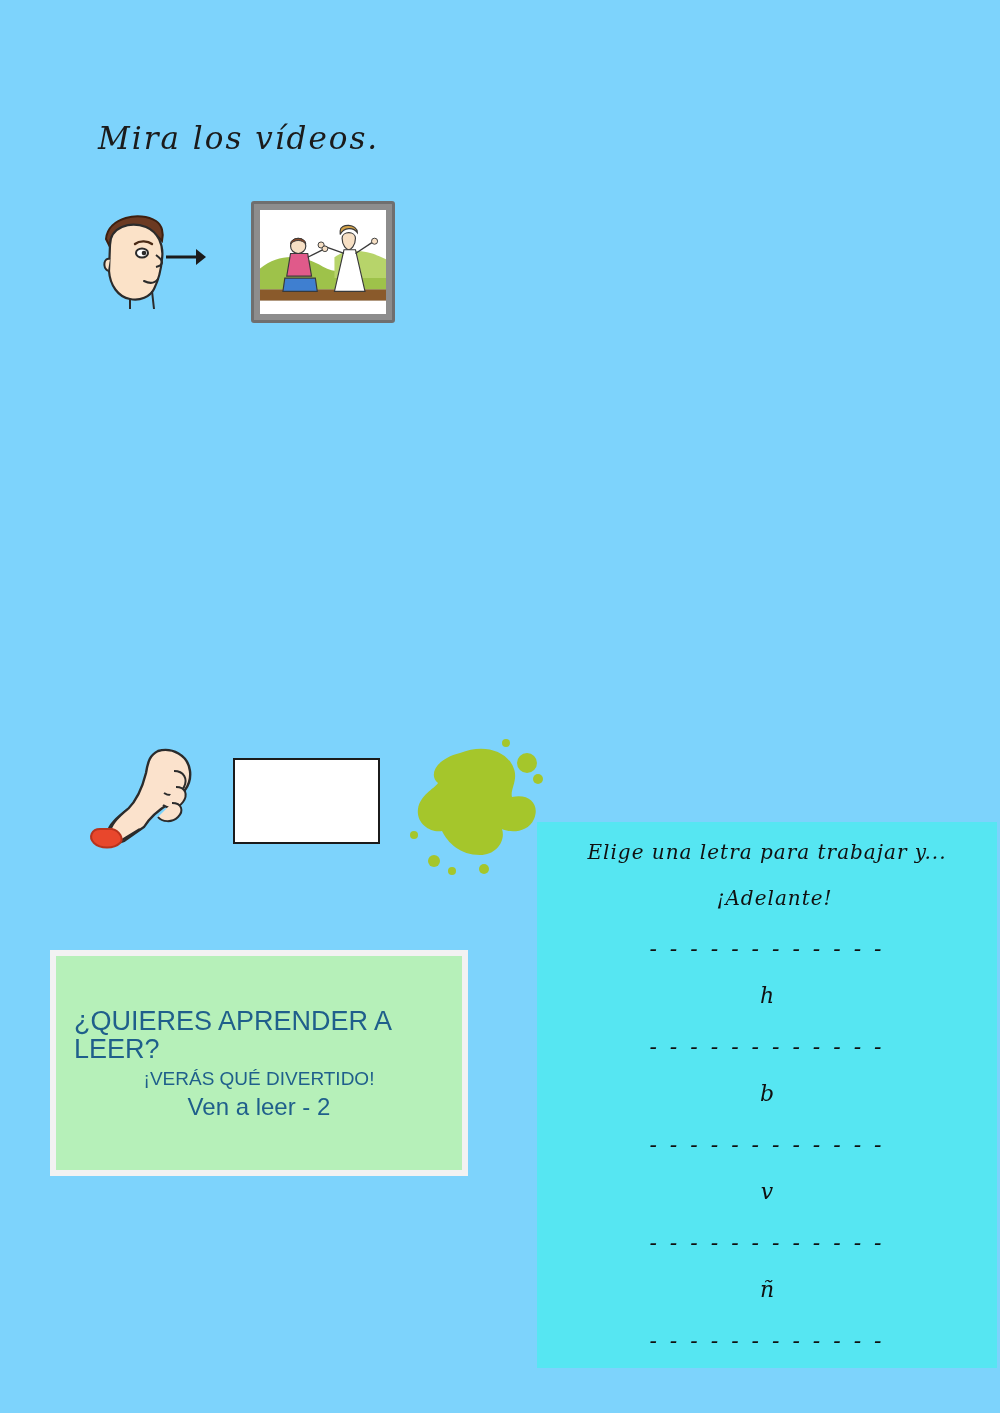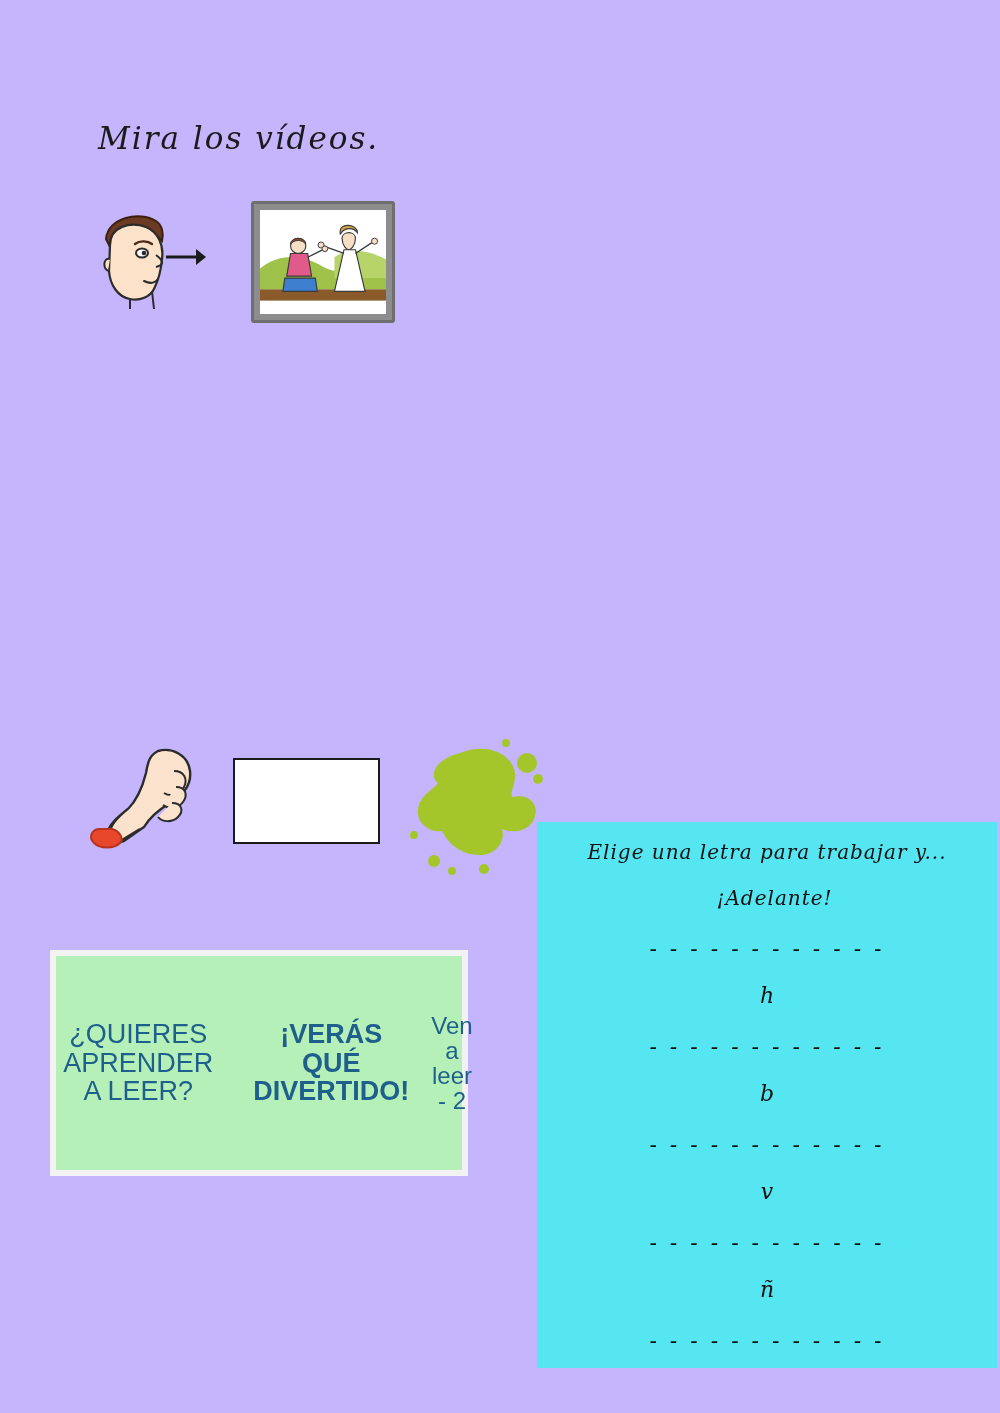--- a/index.html
+++ b/index.html
@@ -11,21 +11,21 @@
     width: 1000px;
     height: 1413px;
     position: relative;
     font-family: "Liberation Sans", sans-serif;
     overflow: hidden;
   }
 
   .page {
     position: absolute;
     inset: 0;
-    background: #c4b5fd;
+    background: #7dd3fc;
   }
 
   
   .script-heading {
     position: absolute;
     font-family: "DejaVu Serif", serif;
     font-style: italic;
     font-weight: 400;
     color: #1b1b1b;
     letter-spacing: 2px;
@@ -114,38 +114,36 @@
     background: #f2f2f2;
     padding: 6px;
     box-sizing: border-box;
   }
   .green-card-inner {
     width: 100%;
     height: 100%;
     background: #b6f0b9;
     box-sizing: border-box;
     display: flex;
-    flex-direction: row;
+    flex-direction: column;
     align-items: center;
     justify-content: center;
-    gap: 22px;
+    gap: 5px;
     color: #1f5f8b;
-    text-align: center;
   }
   .green-card-line1 {
     font-size: 27px;
     line-height: 1.05;
     padding: 0 18px;
     color: #1f5f8b;
   }
   .green-card-line2 {
-    font-size: 27px;
+    font-size: 19px;
     line-height: 1.05;
     color: #1f5f8b;
-    font-weight: bold;
   }
   .green-card-line3 {
     font-size: 24px;
     line-height: 1.05;
     color: #1f5f8b;
   }
 
   
   .cyan-panel {
     position: absolute;

